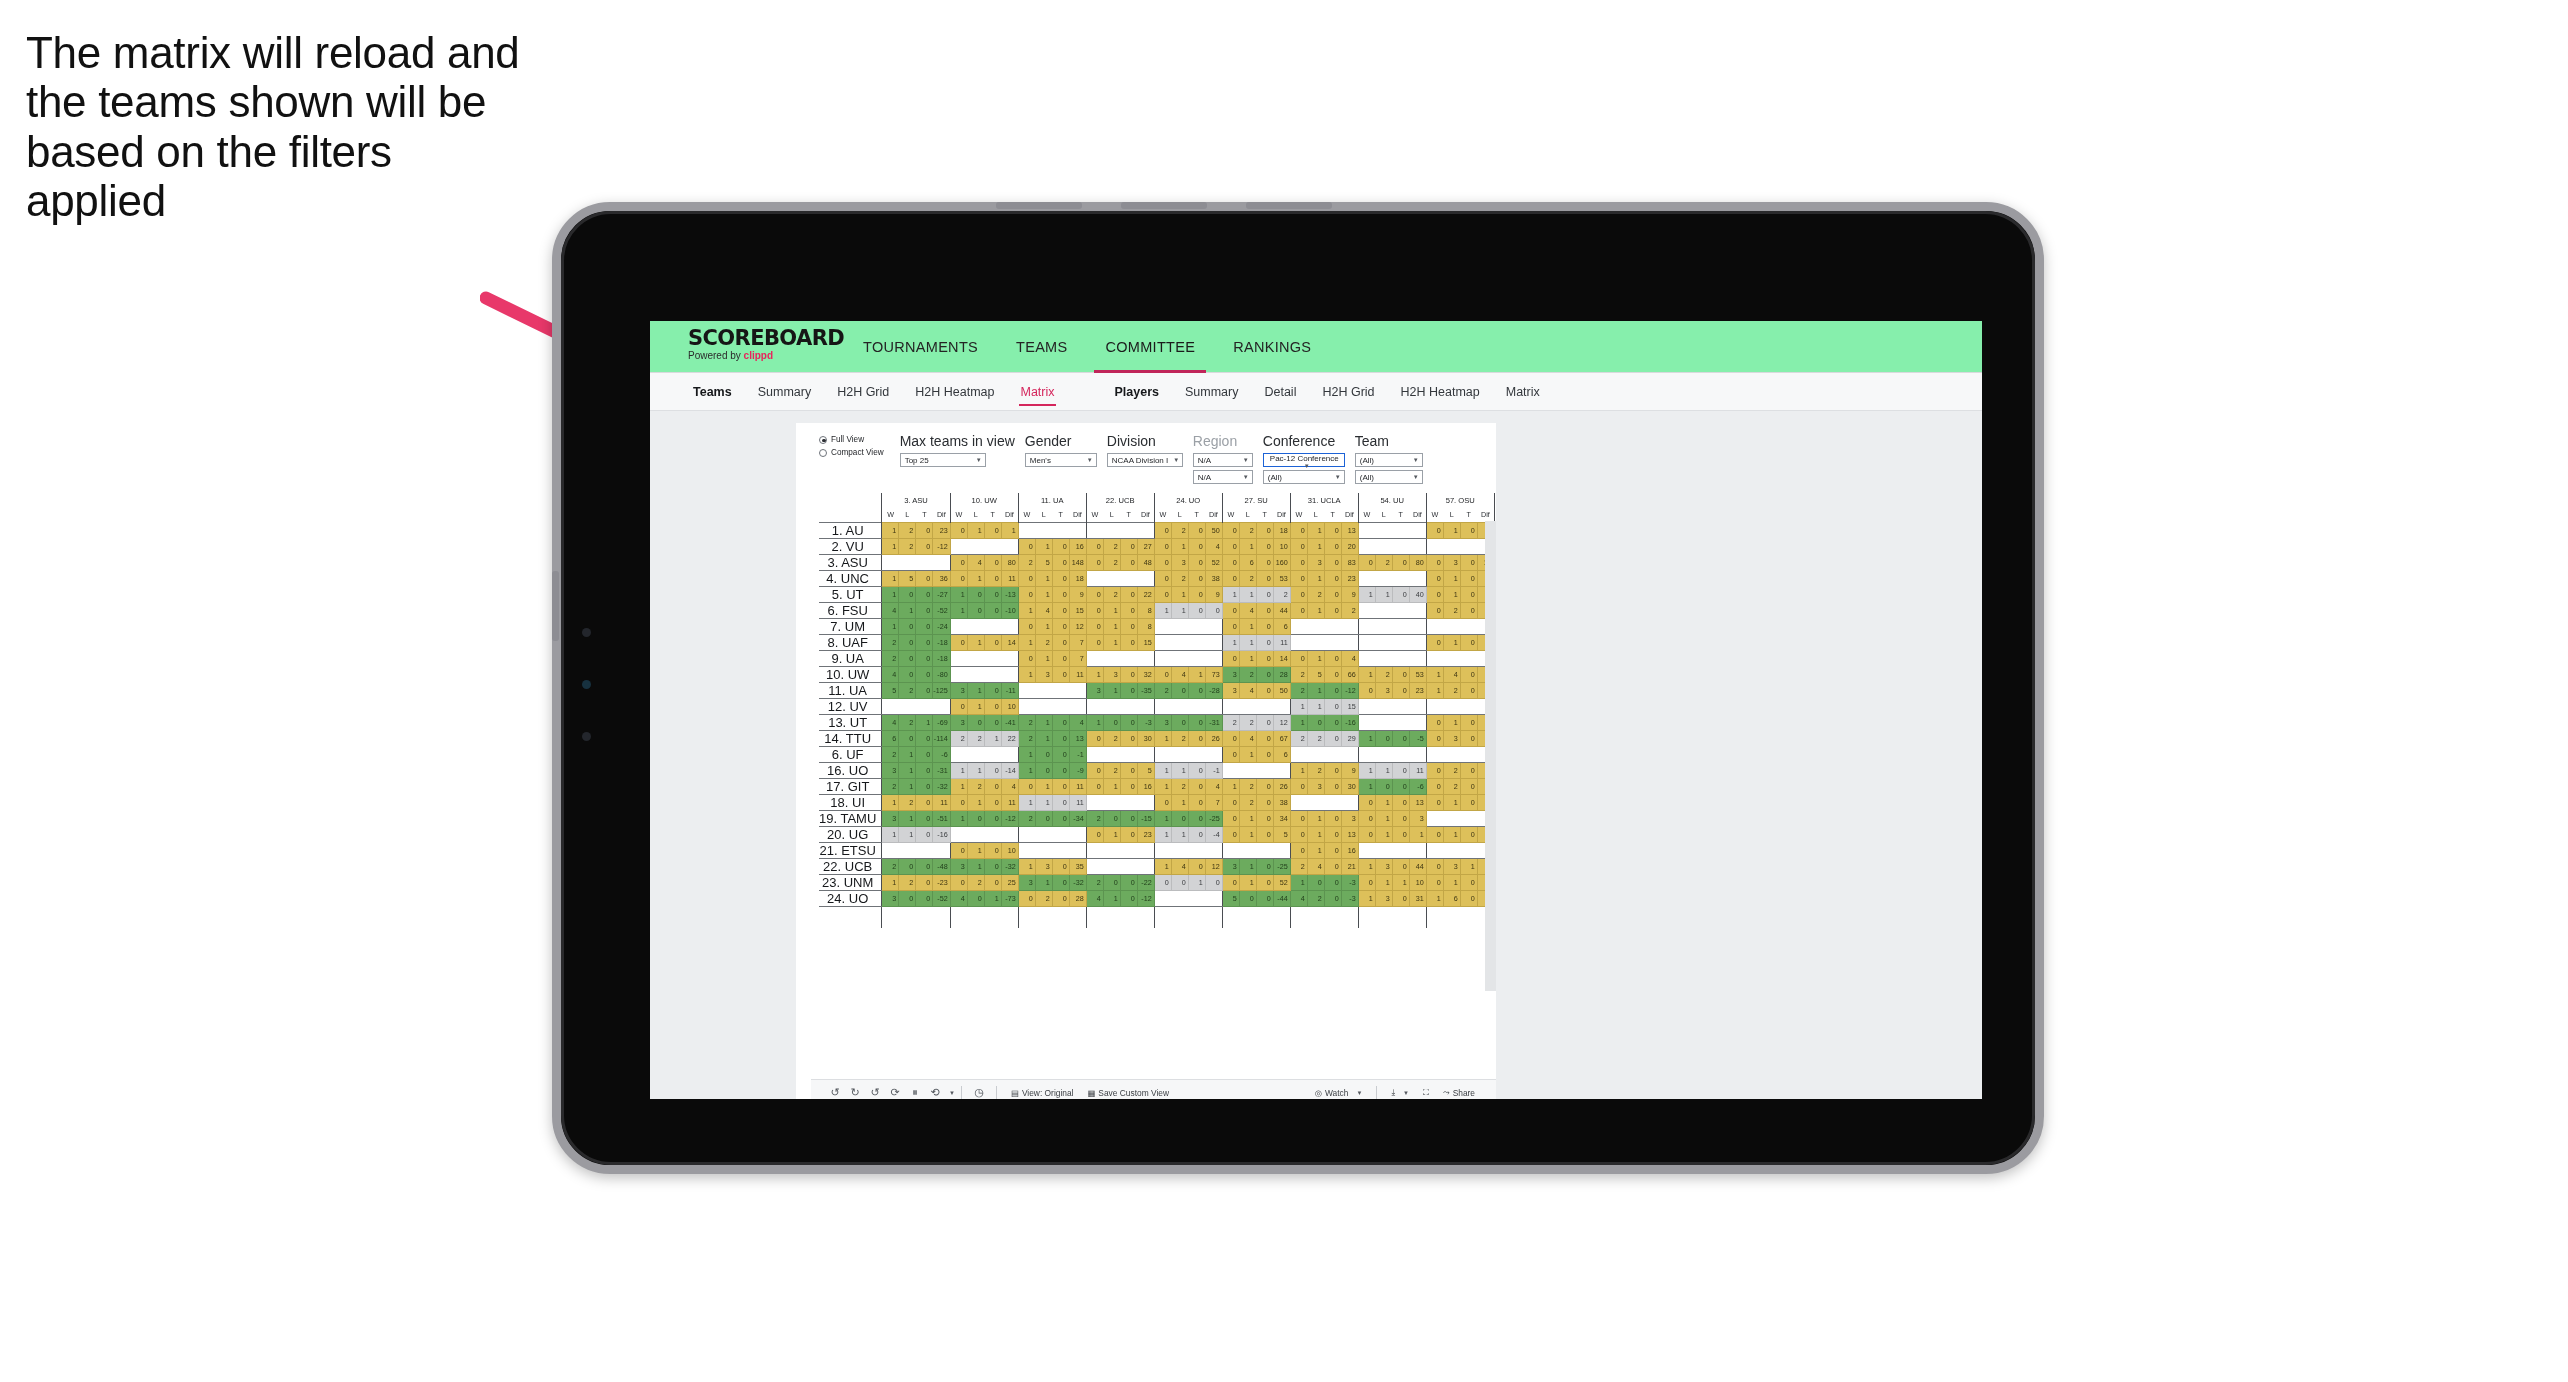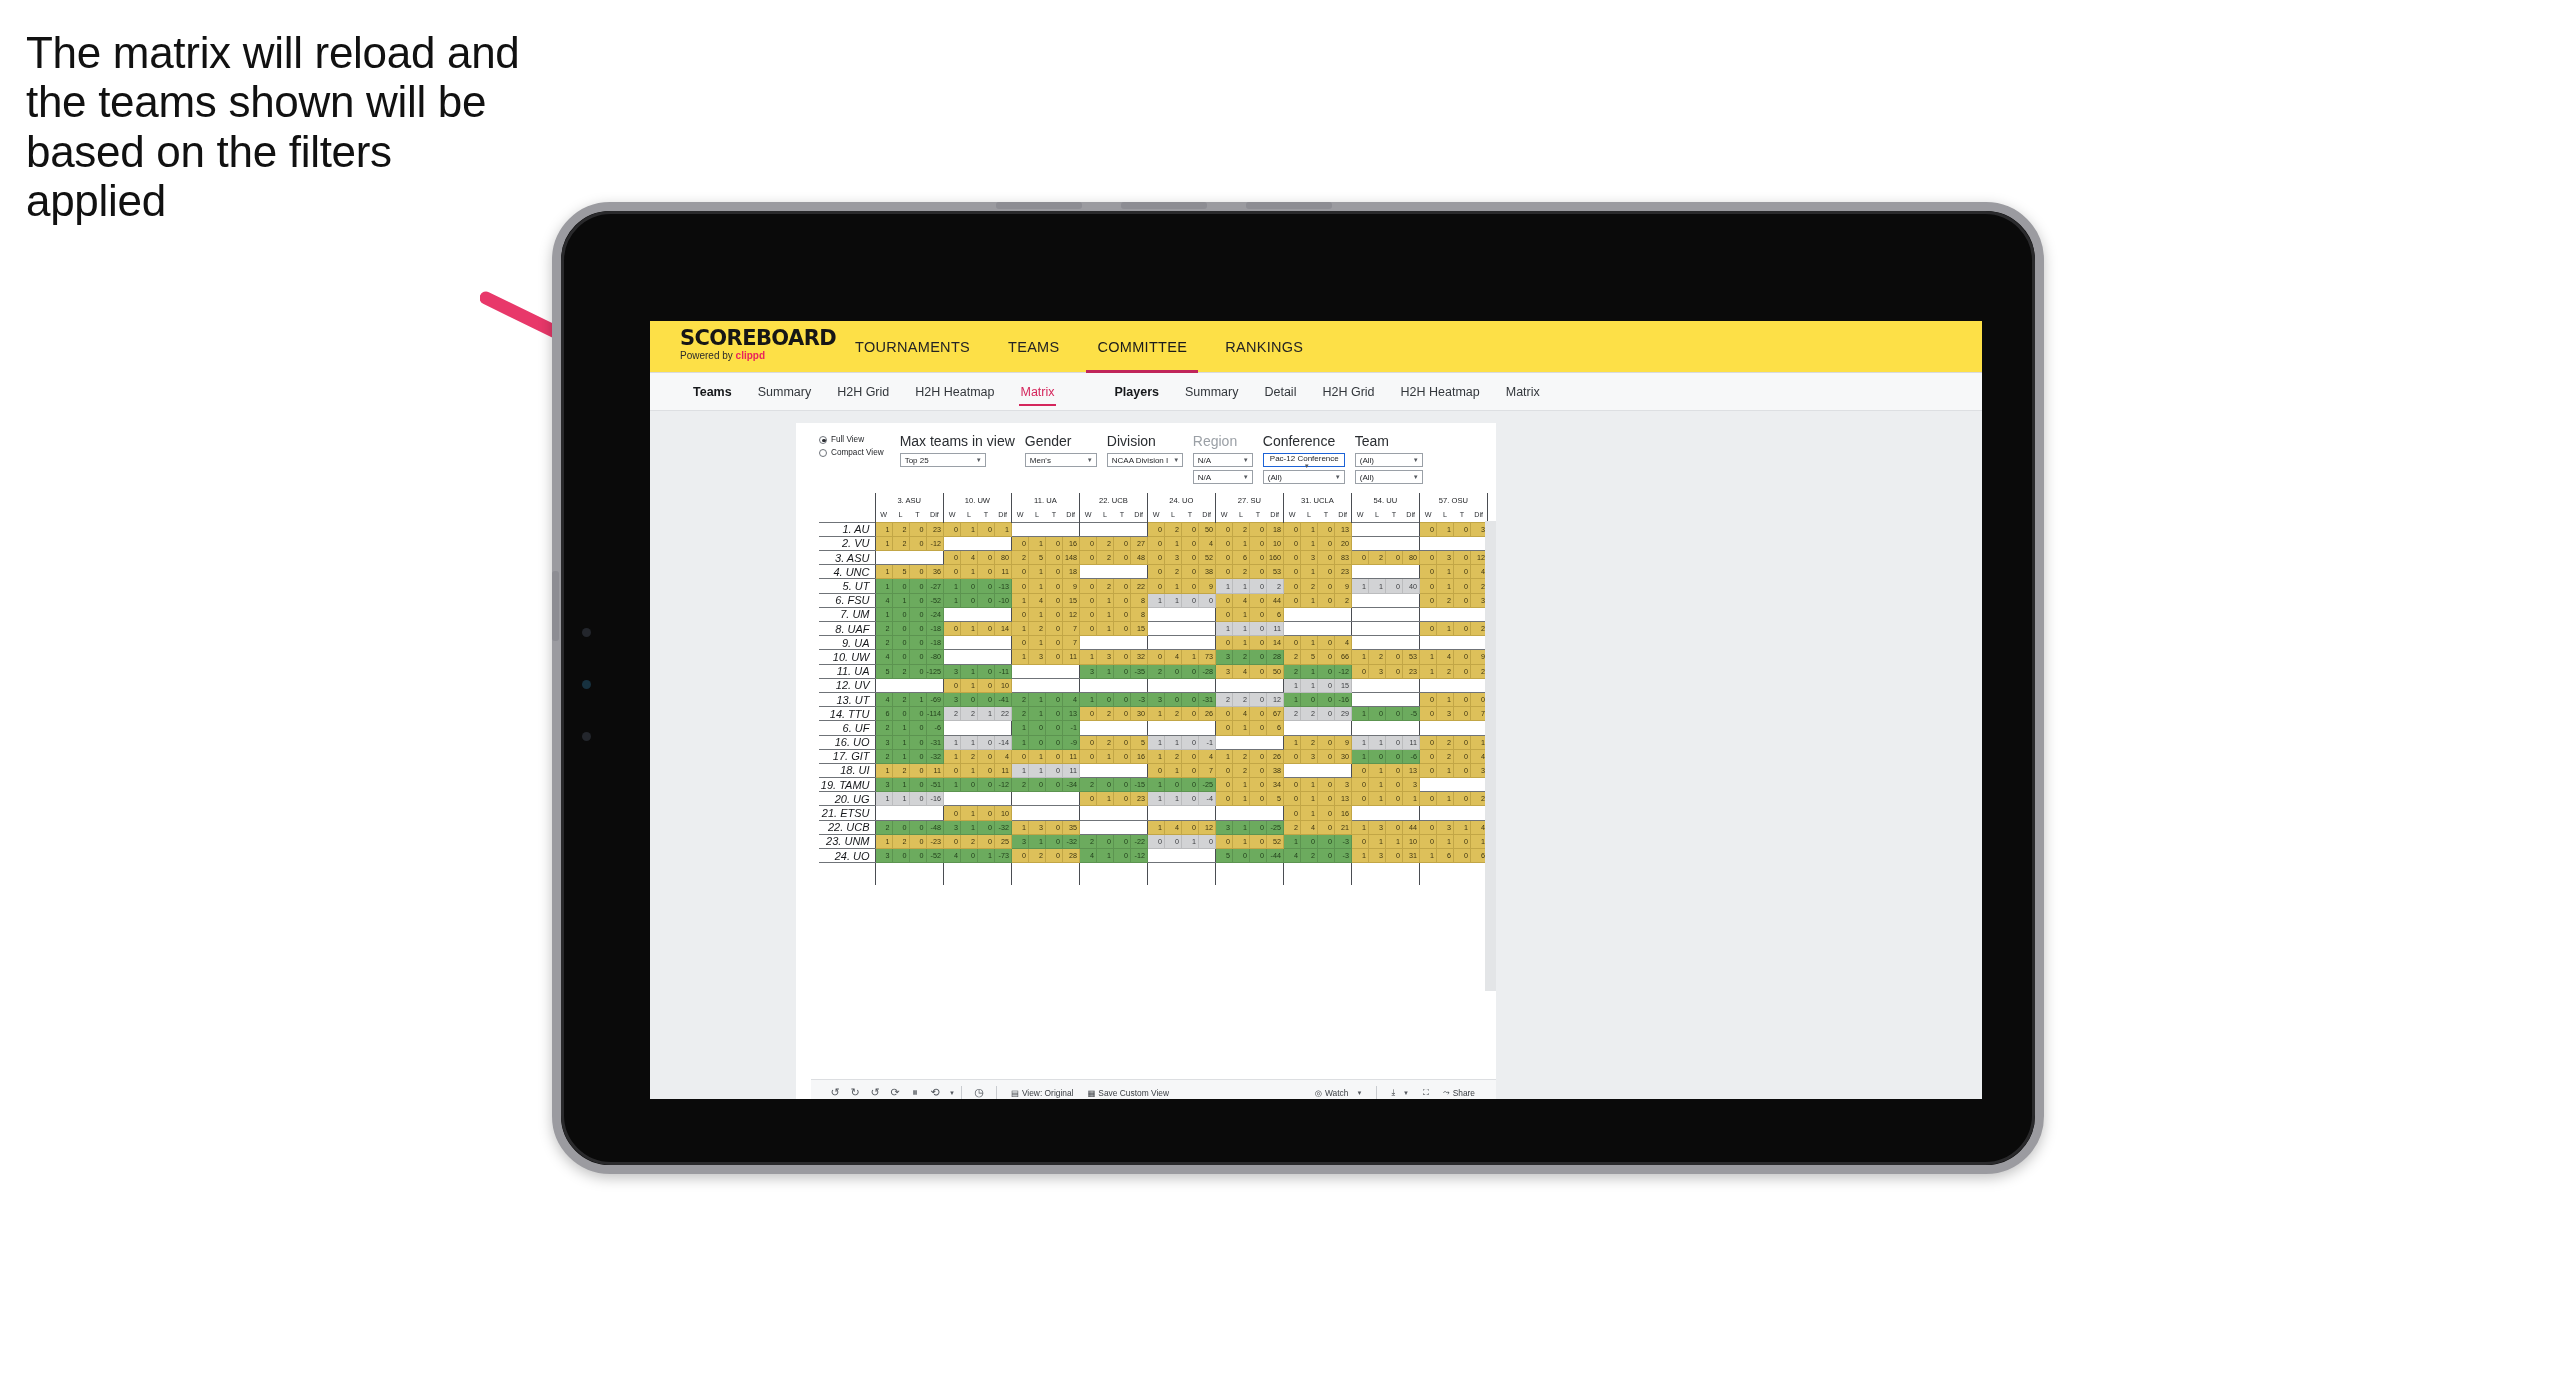--- a/index.html
+++ b/index.html
@@ -56,24 +56,25 @@
   .page {
     position: absolute;
     left: 86px; top: 107px;
     width: 1332px; height: 778px;
     background: #eceef0;
     overflow: hidden;
   }
 
   
   .hdr {
-    height: 52px; background: #fde047;
+    height: 52px; background: #86efac;
     display: flex; align-items: stretch;
     border-bottom: 1px solid #d9dadd;
     position: relative;
+    padding-left: 8px;
   }
   .logo-wrap { padding: 6px 0 0 30px; width: 186px; }
   .logo-main {
     font-family: "DejaVu Sans", sans-serif;
     font-weight: 800; font-size: 21px; letter-spacing: -0.6px;
     color: #161616; line-height: 1.05;
   }
   .logo-sub { font-size: 10px; color: #2b2b2b; margin-top: 1px; }
   .logo-sub b { color: #e8245c; font-weight: 700; }
   .navtabs { display: flex; align-items: center; gap: 0; }
@@ -146,24 +147,24 @@
   .sel-box.focus { border: 1.6px solid #1c62d6; flex-direction: column; }
   .caret { font-size: 6px; color: #55595f; margin-left: 5px; }
   .w-m { width: 86px; } .w-g { width: 72px; } .w-d { width: 76px; }
   .w-r { width: 60px; } .w-c { width: 82px; } .w-t { width: 68px; }
 
   
   .matrix-wrap { flex: 1; overflow: hidden; padding: 0 0 0 8px; position: relative; }
   table.mx { border-collapse: collapse; font-size: 7.4px; color: #1b1d20; table-layout: fixed; }
   table.mx td, table.mx th { padding: 0; margin: 0; }
   .rowlbl {
-    width: 56px; text-align: right; padding-right: 5px !important;
-    font-size: 11px; color: #16181b; background:#fff;
+    width: 56px; text-align: center; padding-right: 5px !important;
+    font-size: 13px; color: #16181b; background:#fff;
     border-top: 0.8px solid #6f7378; border-bottom: 0.8px solid #6f7378;
-    height: 14.2px; white-space: nowrap; font-style: italic;
+    height: 14.2px; white-space: nowrap;
   }
   .grp-th {
     text-align: center; font-size: 7.6px; color: #1b1d20;
     border-left: 1.1px solid #4a4d52; height: 15px; font-weight: 400;
   }
   .grp-th.last { border-right: 1.1px solid #4a4d52; }
   .sub-th {
     text-align: center; font-size: 7.2px; color: #2b2e33; width: 17px;
     height: 13px; font-weight: 400;
   }

